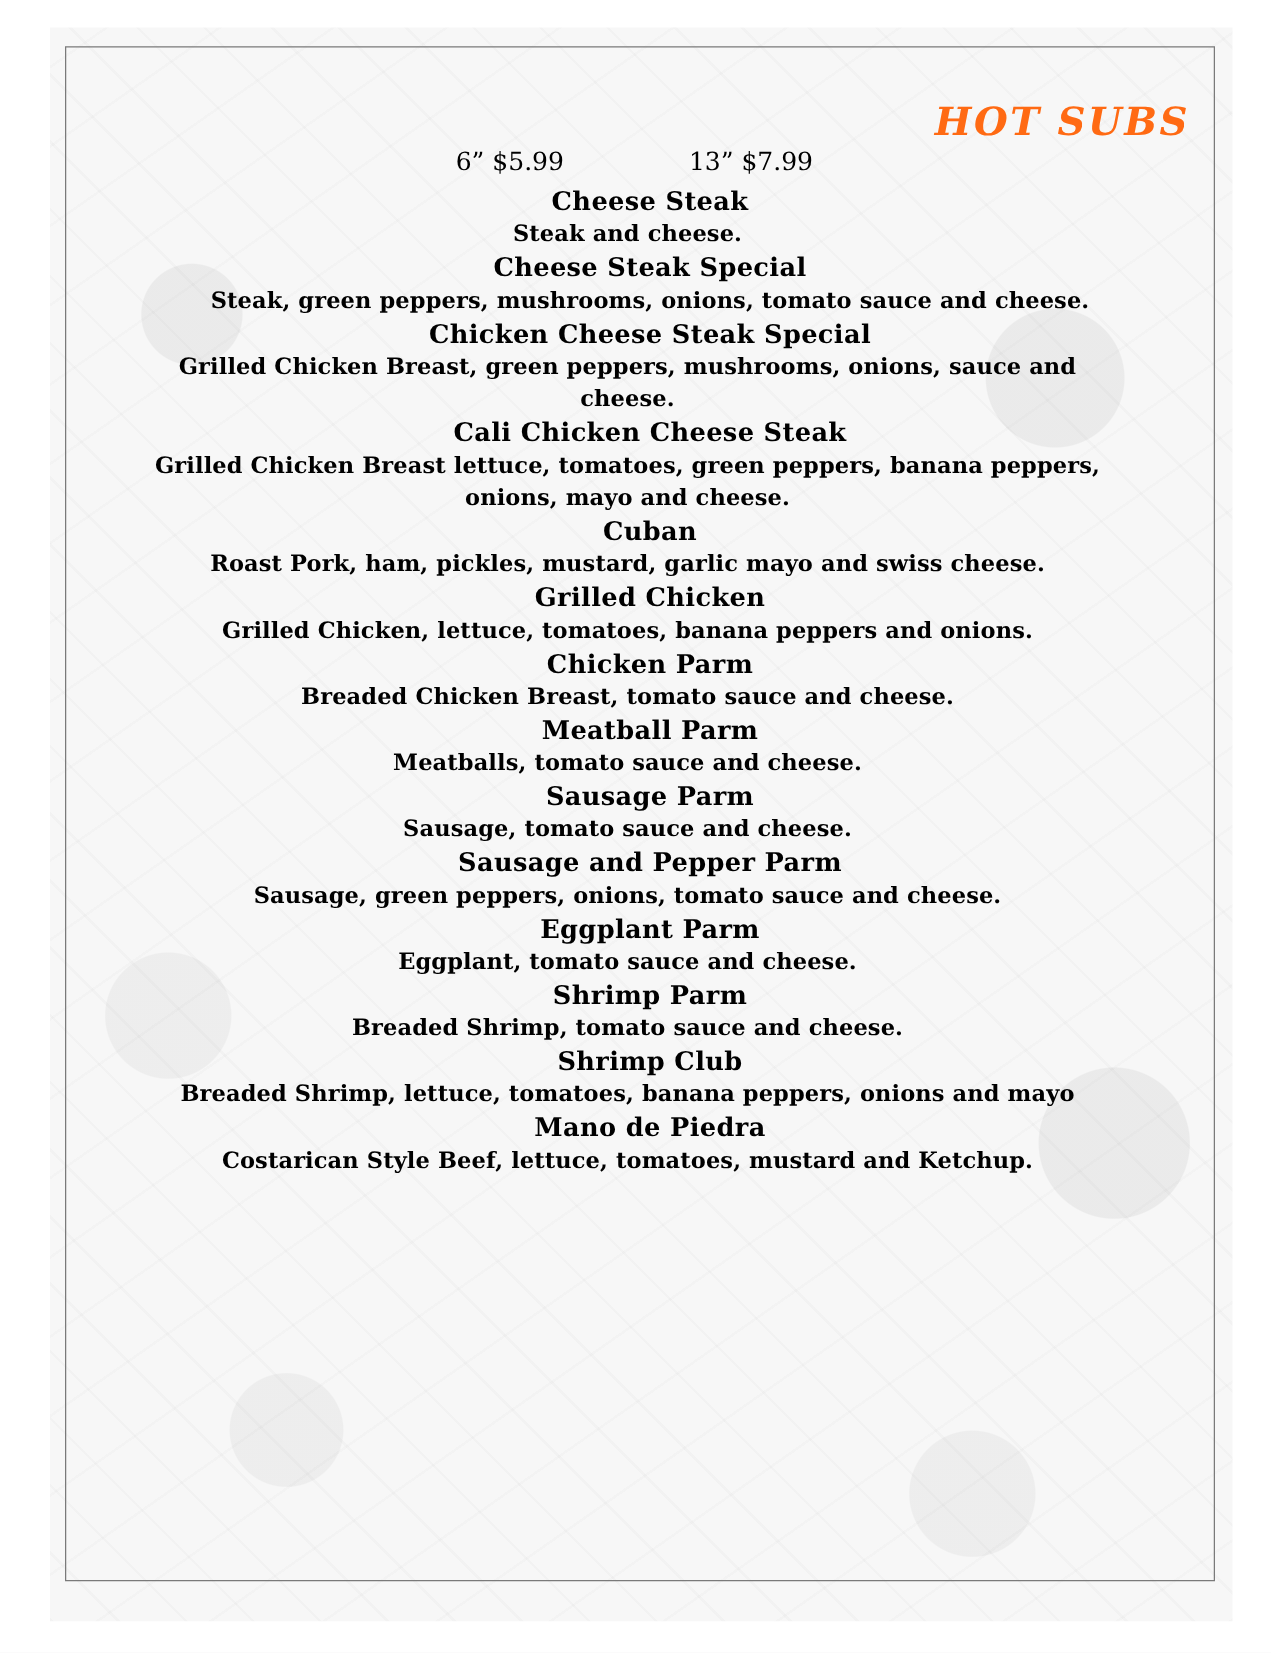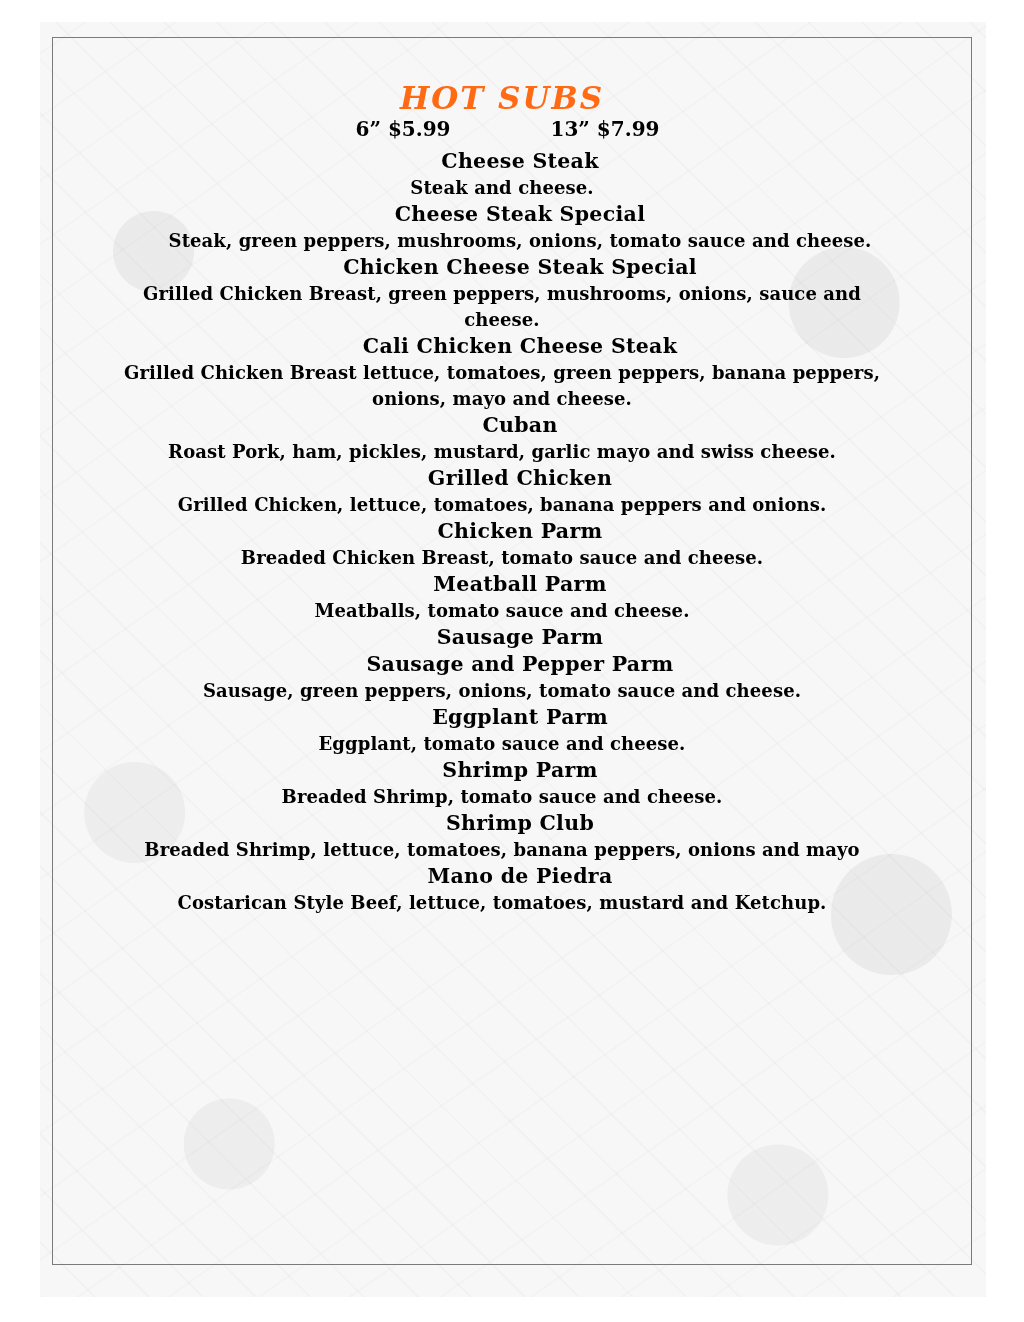--- a/index.html
+++ b/index.html
@@ -26,24 +26,25 @@
       border: 1.5px solid #7a7a7a; box-sizing: border-box;
     }
     .content {
       position: absolute; left: 52px; top: 78px; width: 900px;
       text-align: center; color: #000;
     }
     .title {
       font-family: "DejaVu Serif", serif; font-weight: bold; font-style: italic;
       font-size: 31px; color: #ff6a13; letter-spacing: 2px; line-height: 40px;
       margin: 0;
+      text-align: right;
     }
     .prices {
       display: flex; justify-content: center; gap: 100px;
-      font-weight: bold; font-size: 20px; line-height: 30px; margin-top: -4px;
+      font-weight: normal; font-size: 20px; line-height: 30px; margin-top: -4px;
       margin-bottom: 4px;
       padding-left: 11px;
     }
     .item { margin: 0; }
     .item-name {
       font-weight: bold; font-size: 20.5px; line-height: 27px; margin: 0;
       letter-spacing: 0.3px;
       padding-left: 36px;
     }
     .item-desc {
@@ -92,20 +93,21 @@
   <div class="item">
     <p class="item-name">Chicken Parm</p>
     <p class="item-desc">Breaded Chicken Breast, tomato sauce and cheese.</p>
   </div>
   <div class="item">
     <p class="item-name">Meatball Parm</p>
     <p class="item-desc">Meatballs, tomato sauce and cheese.</p>
   </div>
   <div class="item">
     <p class="item-name">Sausage Parm</p>
+    <p class="item-desc">Sausage, tomato sauce and cheese.</p>
   </div>
   <div class="item">
     <p class="item-name">Sausage and Pepper Parm</p>
     <p class="item-desc">Sausage, green peppers, onions, tomato sauce and cheese.</p>
   </div>
   <div class="item">
     <p class="item-name">Eggplant Parm</p>
     <p class="item-desc">Eggplant, tomato sauce and cheese.</p>
   </div>
   <div class="item">

